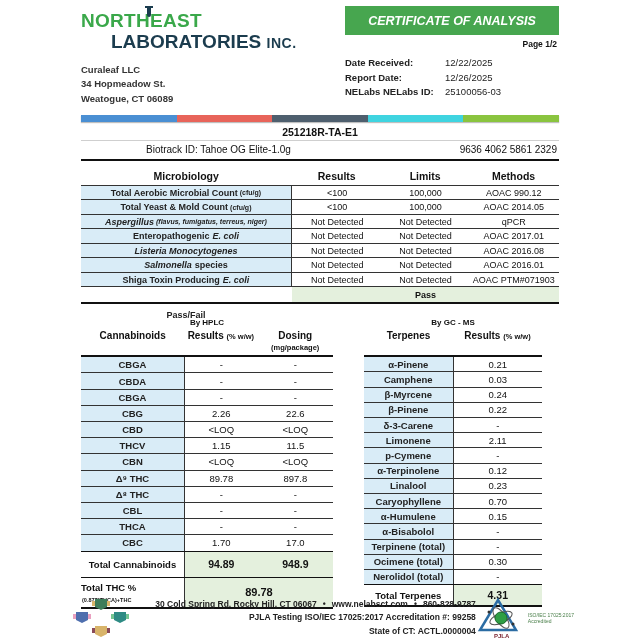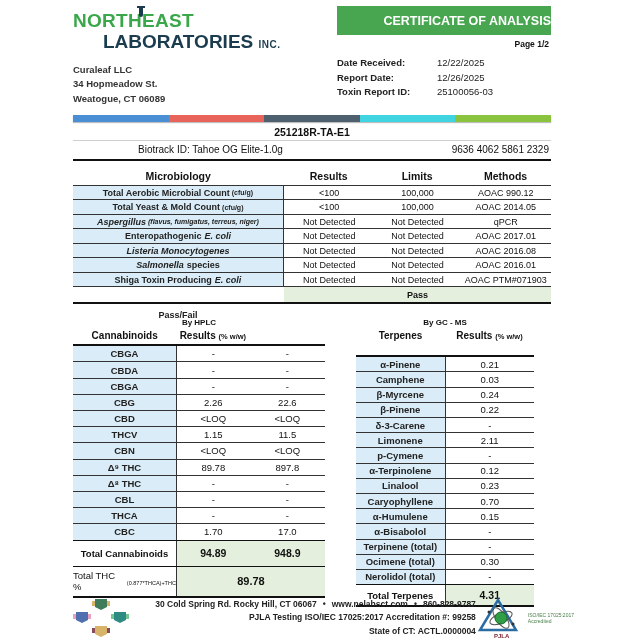--- a/index.html
+++ b/index.html
@@ -1,30 +1,30 @@
 <!DOCTYPE html>
 <html><head>
 <meta charset="utf-8">
 <style>
   html,body{margin:0;padding:0;}
   .page{width:644px;height:644px;background:#fff;position:relative;overflow:hidden;
         font-family:"Liberation Sans",sans-serif;color:#111;}
-  .doc{position:absolute;left:73px;top:6px;width:478px;}
+  .doc{position:absolute;left:81px;top:6px;width:478px;}
 
   
   .header{display:flex;justify-content:space-between;}
   .logo{position:relative;padding-top:5px;}
   .logo-l1{font-size:19px;font-weight:bold;color:#3aa84a;letter-spacing:.3px;line-height:1;}
   .logo-l2{font-size:19px;font-weight:bold;color:#1b3c4e;margin-left:30px;line-height:1;margin-top:2px;}
-  .logo-inc{font-size:10px;letter-spacing:.5px;}
+  .logo-inc{font-size:14px;letter-spacing:.5px;}
   .tube{position:absolute;left:66px;top:0;width:4px;height:11px;background:#1b3c4e;border-radius:0 0 2px 2px;}
   .tube:before{content:"";position:absolute;left:-2px;top:0;width:8px;height:2px;background:#1b3c4e;}
   .client{margin-top:12px;font-size:9.5px;font-weight:bold;color:#333;line-height:1.5;}
   .rightcol{width:214px;}
-  .banner{color:#fff;font-weight:bold;font-size:12.5px;text-align:right;padding:8px 0 7px;background:#47a64f;}
+  .banner{color:#fff;font-weight:bold;font-size:12.5px;text-align:center;padding:8px 0 7px;background:#47a64f;font-style:italic;}
   .page-label{text-align:right;font-size:8.5px;font-weight:bold;margin:4px 2px 7px 0;}
   .meta-row{display:flex;font-size:9.5px;line-height:1.55;}
   .meta-label{width:100px;font-weight:bold;color:#222;}
   .meta-value{color:#222;}
 
   
   .cbar{display:flex;height:7px;margin-top:9px;box-shadow:0 1px 1px rgba(0,0,0,.25);}
   .cbar div{flex:1;}
 
   
@@ -65,21 +65,21 @@
   .crow:first-child{border-top:none;}
   .cname{width:41%;background:#d9ecf7;border-right:1.5px solid #333;display:flex;
          align-items:center;justify-content:center;font-weight:bold;color:#222;}
   .cval{width:29%;display:flex;align-items:center;justify-content:center;}
   .cval2{width:30%;display:flex;align-items:center;justify-content:center;}
   .ctotal{display:flex;align-items:stretch;border-top:1.5px solid #111;height:25px;font-size:9.5px;}
   .ctotal-label{width:41%;border-right:1.5px solid #333;display:flex;align-items:center;justify-content:center;font-weight:bold;}
   .ctotal-val{width:29%;background:#e4f0dd;display:flex;align-items:center;justify-content:center;font-weight:bold;font-size:10.5px;}
   .ctotal-val2{width:30%;background:#e4f0dd;display:flex;align-items:center;justify-content:center;font-weight:bold;font-size:10.5px;}
   .cthc{display:flex;align-items:stretch;border-top:1.5px solid #111;border-bottom:2.5px solid #111;height:29px;font-size:9.5px;}
-  .cthc-label{width:41%;border-right:1.5px solid #333;display:flex;align-items:center;justify-content:center;font-weight:normal;}
+  .cthc-label{width:41%;border-right:1.5px solid #333;display:flex;align-items:flex-start;justify-content:center;font-weight:bold;flex-direction:column;}
   .formula{font-size:5.5px;margin-left:1px;margin-top:4px;}
   .cthc-val{width:59%;background:#e4f0dd;display:flex;align-items:center;justify-content:center;font-weight:bold;font-size:11px;}
 
   .thead{display:flex;font-weight:bold;font-size:10px;padding:1px 0 14px;border-bottom:2px solid #111;align-items:center;}
   .th-name{width:50%;text-align:center;}
   .th-res{width:50%;text-align:center;}
   .trow{display:flex;align-items:stretch;border-top:1px solid #333;height:14.2px;font-size:9.5px;}
   .trow:first-child{border-top:none;}
   .tname{width:50%;background:#d9ecf7;border-right:1.5px solid #333;display:flex;
          align-items:center;justify-content:center;font-weight:bold;color:#222;}
@@ -118,21 +118,21 @@
         <div class="page-label">Page 1/2</div>
         <div class="meta-row">
           <div class="meta-label">Date Received:</div>
           <div class="meta-value">12/22/2025</div>
         </div>
         <div class="meta-row">
           <div class="meta-label">Report Date:</div>
           <div class="meta-value">12/26/2025</div>
         </div>
         <div class="meta-row">
-          <div class="meta-label">Toxin Report ID:</div>
+          <div class="meta-label">NELabs NELabs ID:</div>
           <div class="meta-value">25100056-03</div>
         </div>
       </div>
     </div>
 
     <div class="cbar">
       <div style="background-color: rgb(74, 143, 211);"></div>
       <div style="background-color: rgb(232, 100, 90);"></div>
       <div style="background-color: rgb(78, 95, 110);"></div>
       <div style="background-color: rgb(63, 212, 224);"></div>
@@ -220,20 +220,21 @@
       </div>
     </div>
 
     <div class="mid">
 
       <div class="ctable">
         <div class="cap">By HPLC</div>
         <div class="chead">
           <div class="ch-name">Cannabinoids</div>
           <div class="ch-res"><span>Results</span> <span class="unit">(% w/w)</span></div>
+          <div class="ch-dos"><span>Dosing</span> <span class="unit">(mg/package)</span></div>
         </div>
         <div>
             <div class="crow">
             <div class="cname">CBGA</div>
             <div class="cval">-</div>
             <div class="cval2">-</div>
           </div>
             <div class="crow">
             <div class="cname">CBDA</div>
             <div class="cval">-</div>

